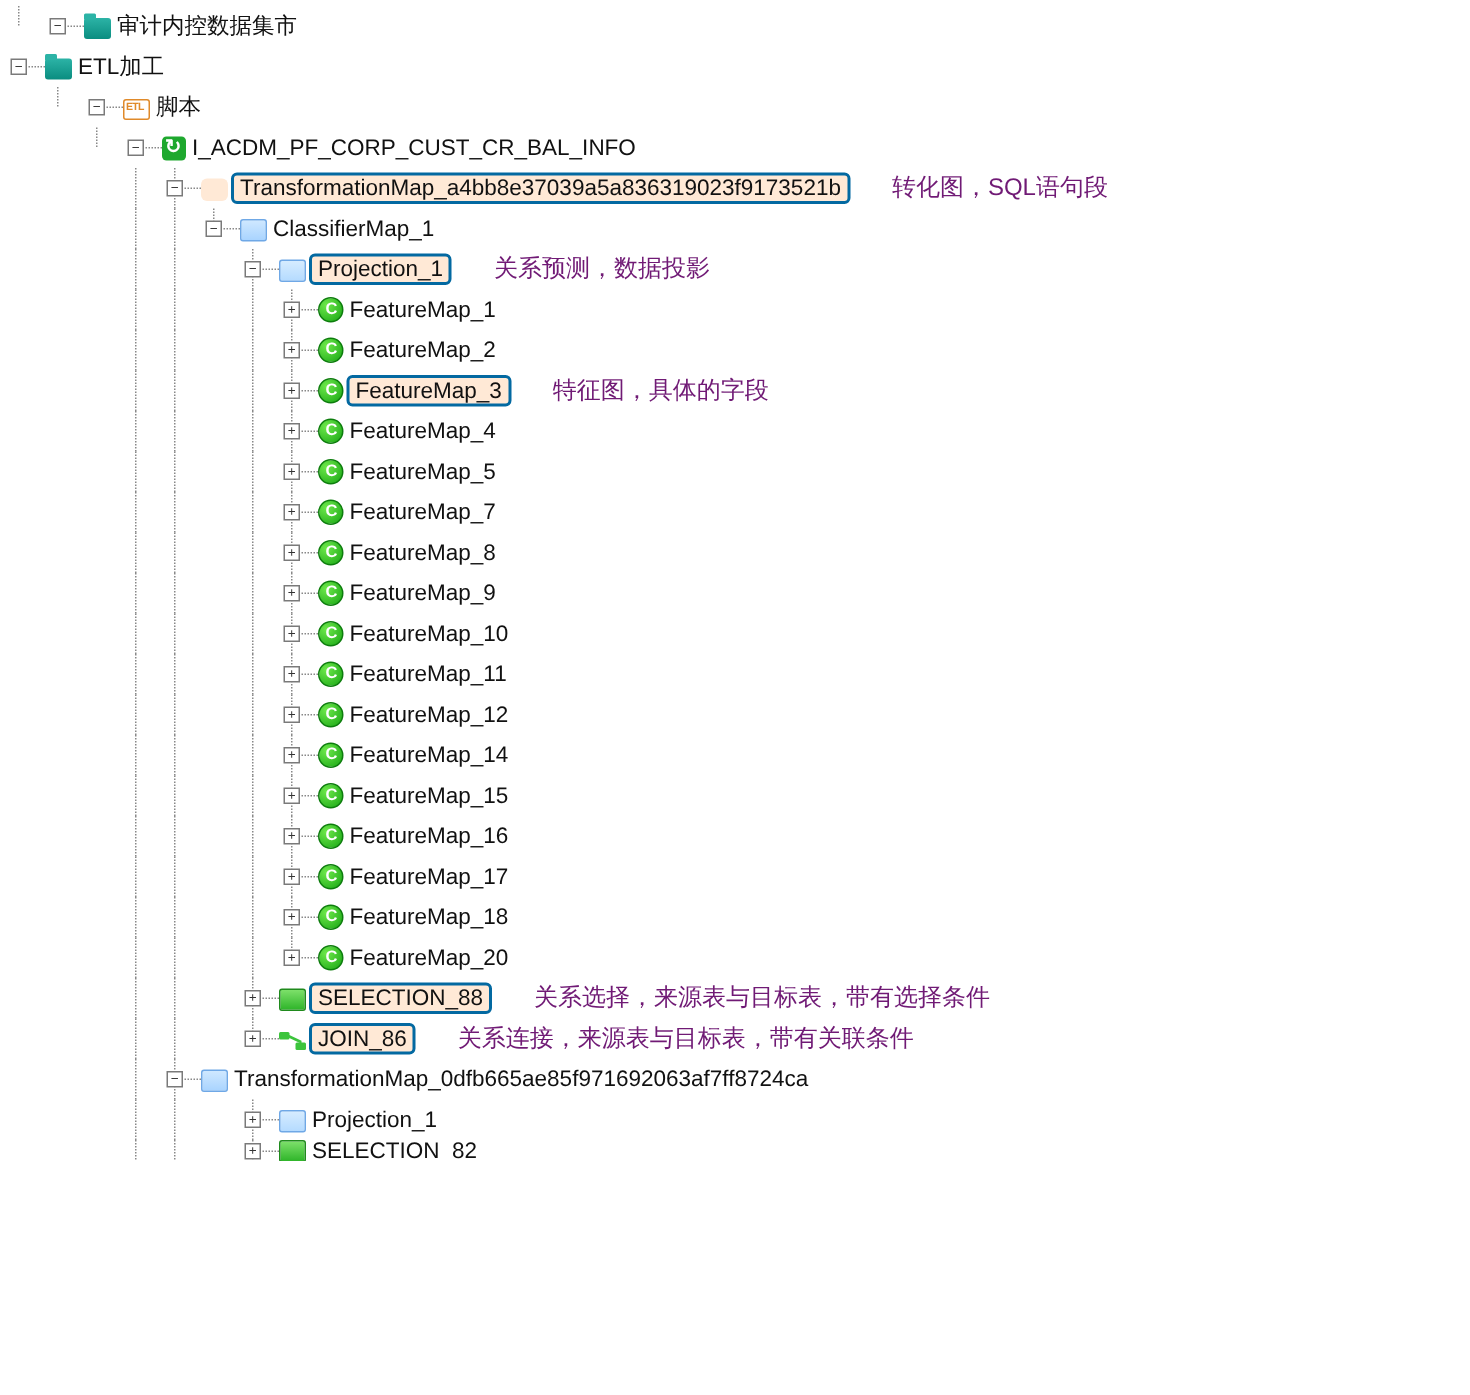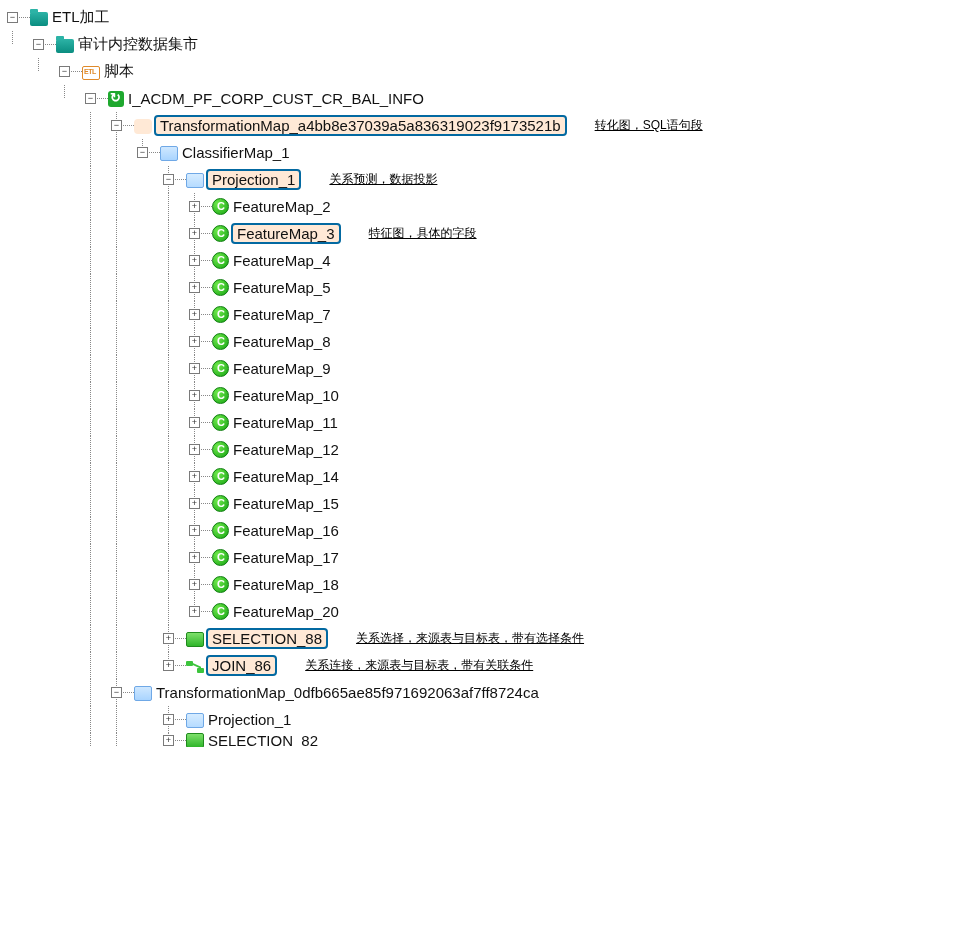--- a/index.html
+++ b/index.html
@@ -183,46 +183,45 @@
   }
 
   .label { padding: 1px 2px; }
   .hl {
     background:#ffe9d6;
     border:2px solid #0369a1;
     border-radius:4px;
     padding:0 4px;
   }
   .annot {
-    color:#000000;
+    color:#701a75;
     margin-left: 28px;
-    font-size:12px;
-    text-decoration:underline;
+    font-size:16px;
   }
 </style>
 </head>
 <body>
 
 <div class="tree">
 
   <div class="row">
+    <span class="indent vline-half"></span>
+    <span class="indent hconn">
+        <span class="toggle minus"></span>
+      </span>
+    <span class="icon ic-folder"></span>
+    <span class="label">审计内控数据集市</span>
+  </div>
+
+  <div class="row">
     <span class="indent hconn">
         <span class="toggle minus"></span>
       </span>
     <span class="icon ic-folder"></span>
     <span class="label">ETL加工</span>
-  </div>
-
-  <div class="row">
-    <span class="indent vline-half"></span>
-    <span class="indent hconn">
-        <span class="toggle minus"></span>
-      </span>
-    <span class="icon ic-folder"></span>
-    <span class="label">审计内控数据集市</span>
   </div>
 
   <div class="row">
     <span class="indent"></span>
     <span class="indent vline-half"></span>
     <span class="indent hconn">
         <span class="toggle minus"></span>
       </span>
     <span class="icon ic-etl"></span>
     <span class="label">脚本</span>
@@ -286,20 +285,34 @@
         <span class="indent"></span>
         <span class="indent"></span>
         <span class="indent vline"></span>
         <span class="indent vline"></span>
         <span class="indent"></span>
         <span class="indent vline"></span>
         <span class="indent hconn vline">
           <span class="toggle plus"></span>
         </span>
         <span class="icon ic-c"></span>
+        <span class="label">FeatureMap_1</span>
+      </div>
+      <div class="row">
+        <span class="indent"></span>
+        <span class="indent"></span>
+        <span class="indent"></span>
+        <span class="indent vline"></span>
+        <span class="indent vline"></span>
+        <span class="indent"></span>
+        <span class="indent vline"></span>
+        <span class="indent hconn vline">
+          <span class="toggle plus"></span>
+        </span>
+        <span class="icon ic-c"></span>
         <span class="label">FeatureMap_2</span>
       </div>
       <div class="row">
         <span class="indent"></span>
         <span class="indent"></span>
         <span class="indent"></span>
         <span class="indent vline"></span>
         <span class="indent vline"></span>
         <span class="indent"></span>
         <span class="indent vline"></span>

